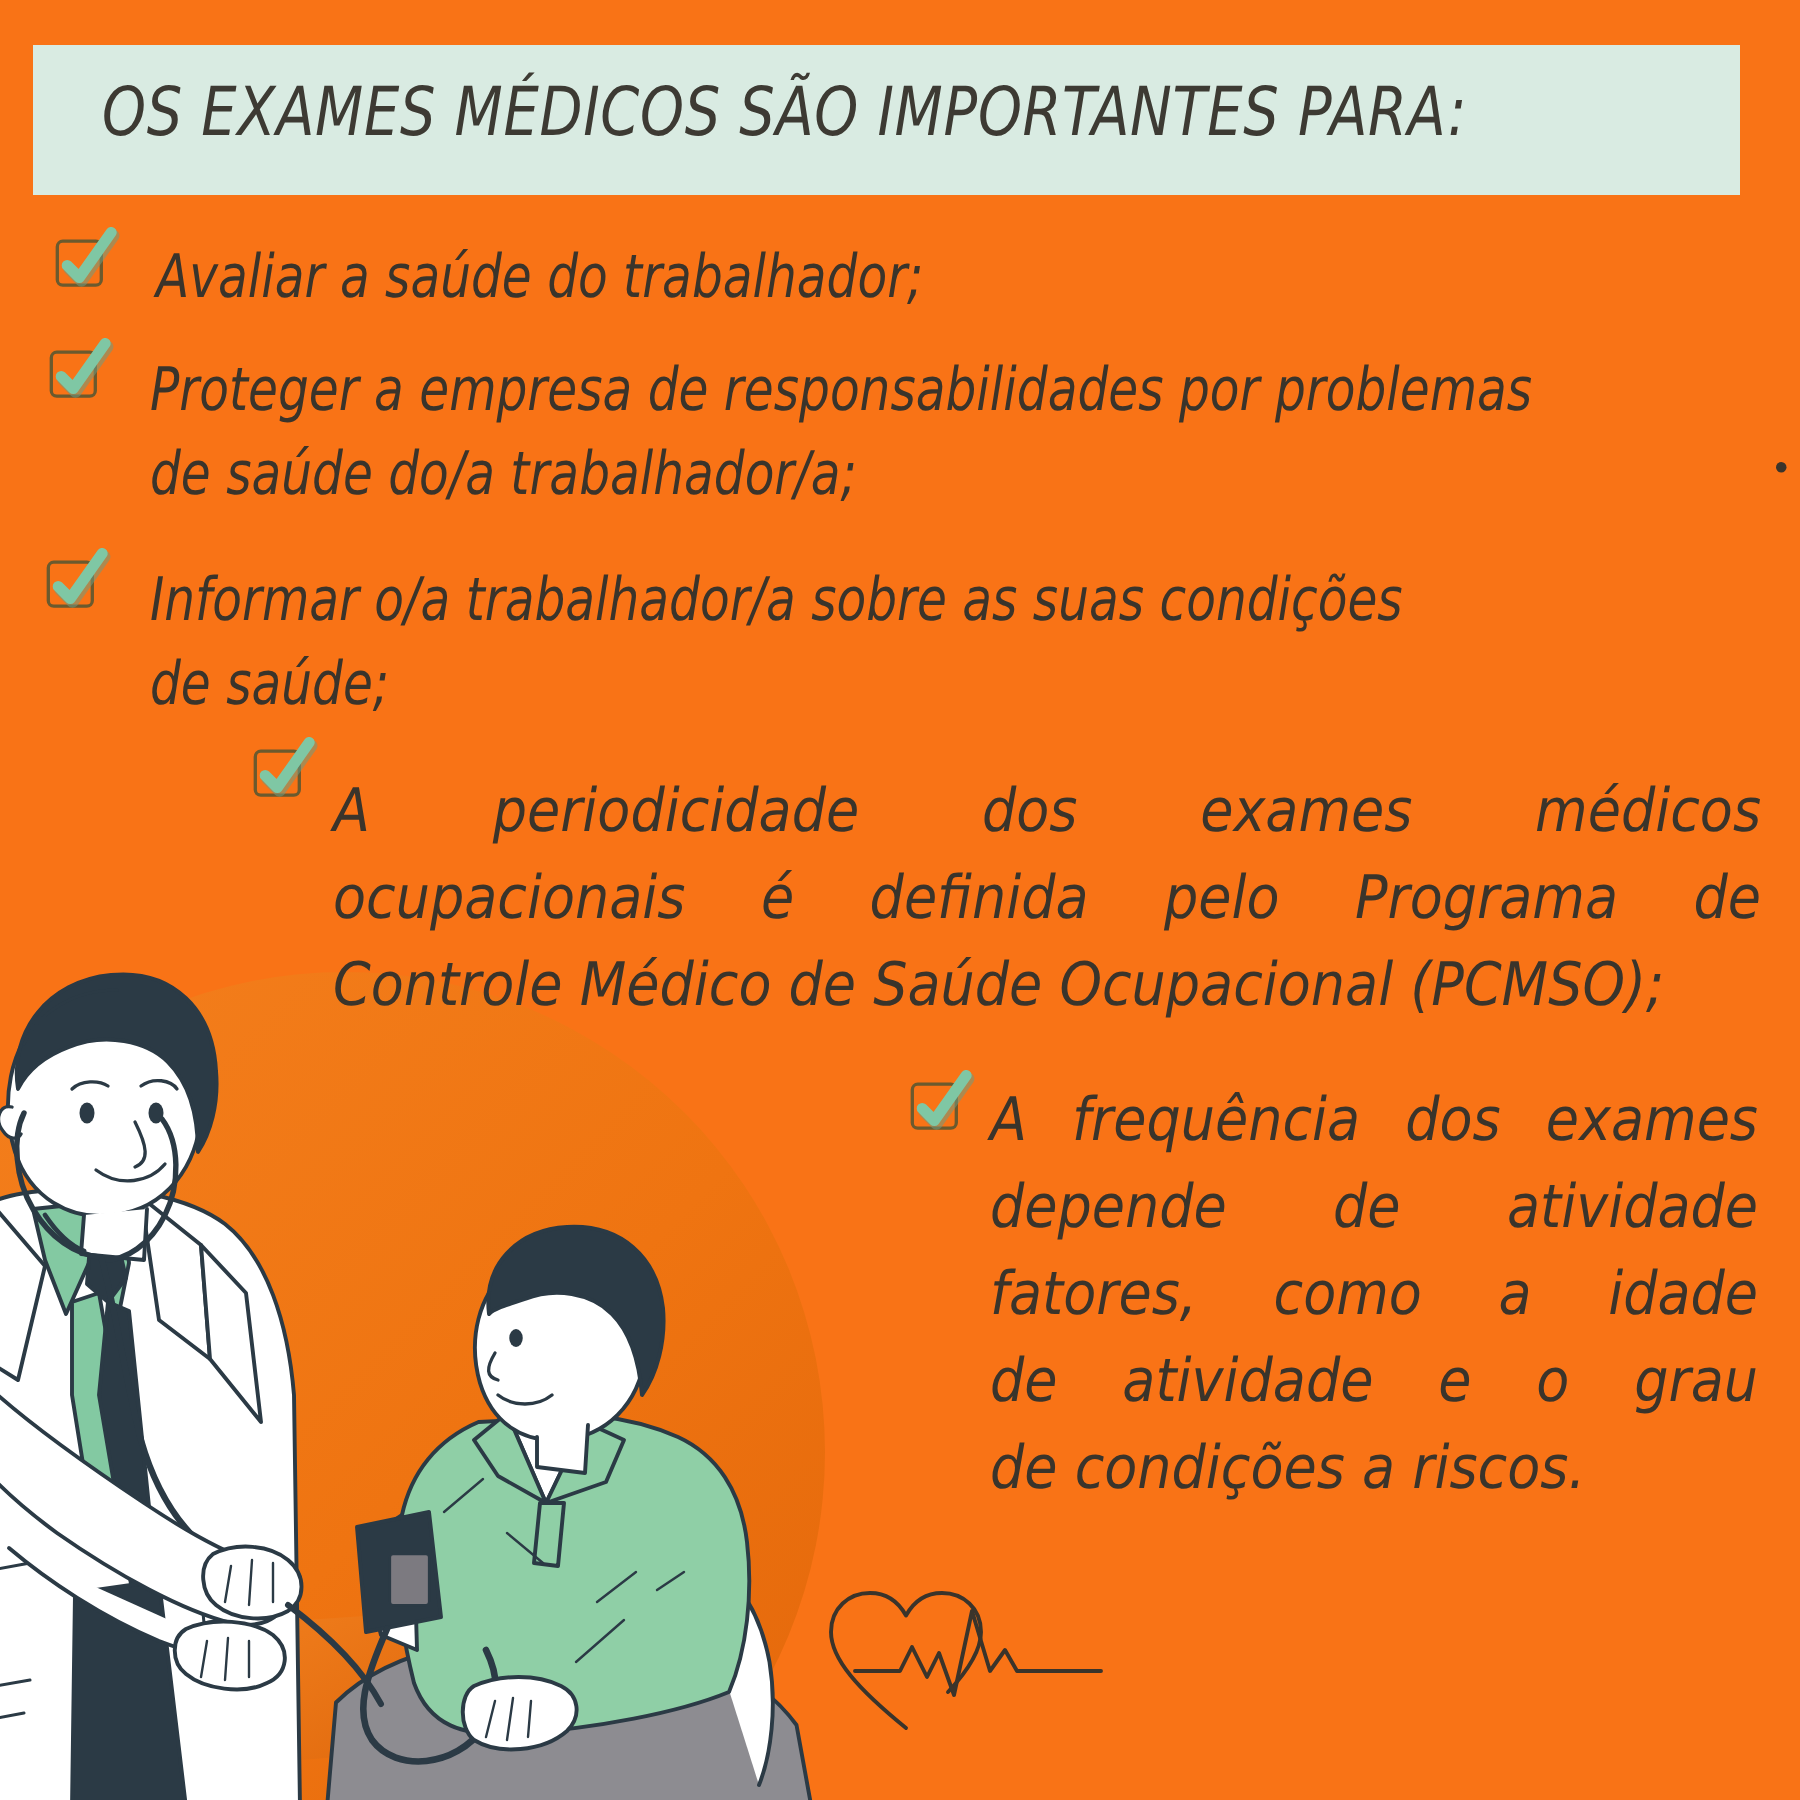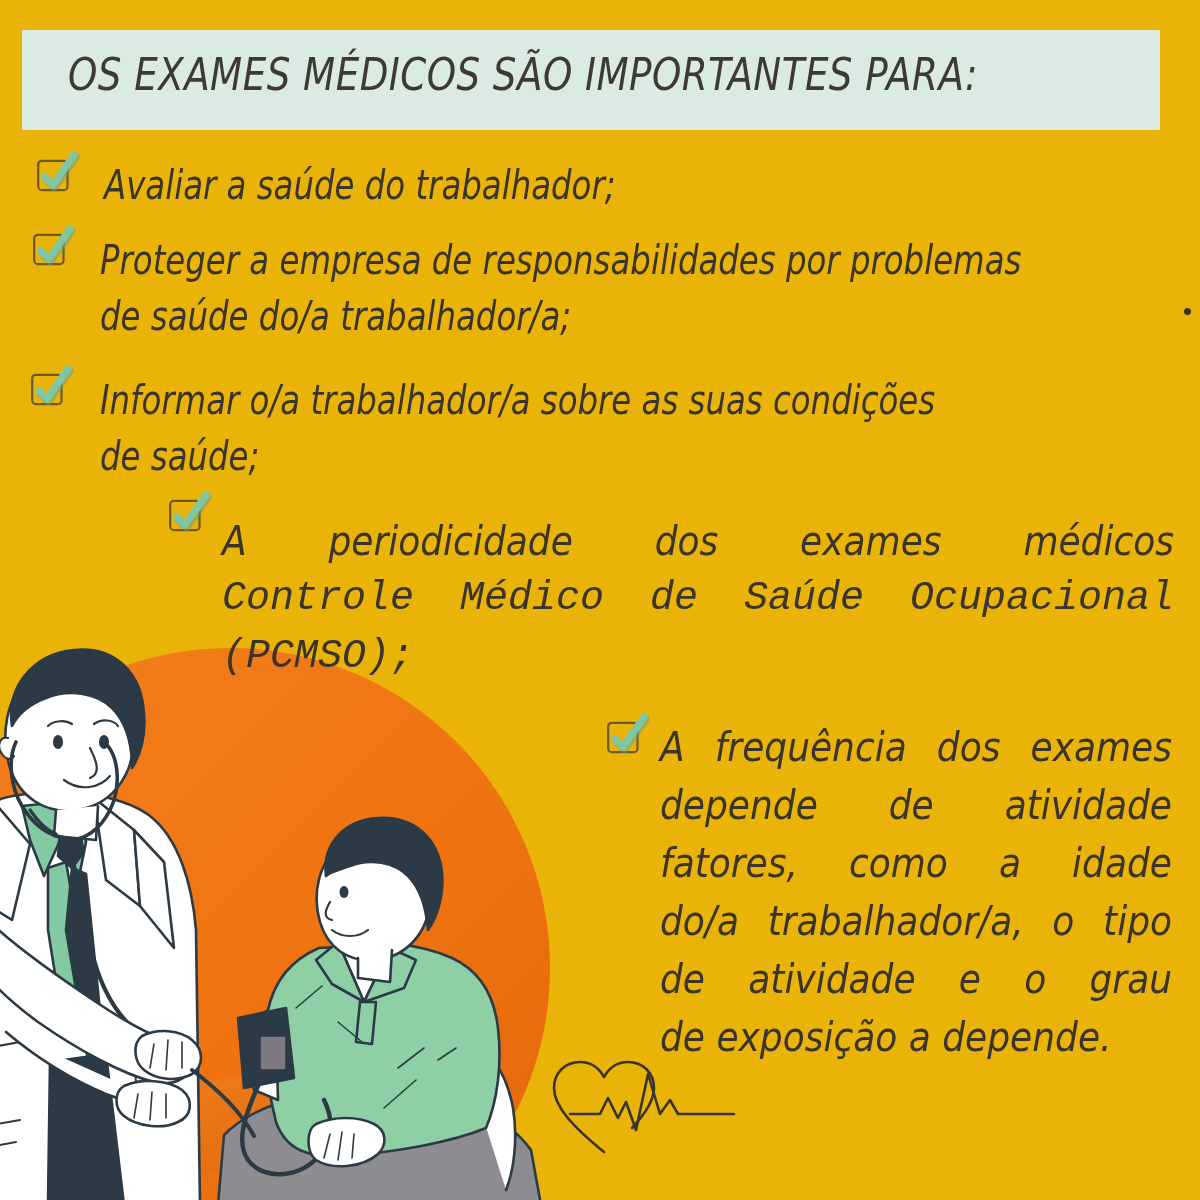--- a/index.html
+++ b/index.html
@@ -12,21 +12,21 @@
     width: 1200px;
     height: 1200px;
     overflow: hidden;
     font-family: "DejaVu Sans", sans-serif;
   }
 
   #poster {
     position: relative;
     width: 1200px;
     height: 1200px;
-    background: #eab308;
+    background: #f97316;
     overflow: hidden;
   }
 
   
   .header-band {
     position: absolute;
     left: 22px;
     top: 30px;
     width: 1138px;
     height: 100px;
@@ -87,21 +87,21 @@
   #item1-text { left: 104px; top: 158px; font-size: 40px; line-height: 54px; white-space: nowrap; }
   #item2-text { left: 100px; top: 232px; font-size: 40px; line-height: 56px; width: 1200px; }
   #item3-text { left: 100px; top: 372px; font-size: 40px; line-height: 56px; width: 1150px; }
 
   #item4-text {
     left: 222px; top: 512px; width: 952px;
     font-size: 40px; line-height: 58px;
     text-align: justify;
     text-align-last: justify;
   }
-  #item4-text .lastline { text-align-last: left; font-family: Liberation Mono, monospace; }
+  #item4-text .lastline { text-align-last: left; }
 
   #item5-text {
     left: 660px; top: 718px; width: 512px;
     font-size: 40px; line-height: 58px;
     text-align: justify;
     text-align-last: justify;
     font-style: italic;
   }
   #item5-text .lastline { text-align-last: left; }
 
@@ -324,39 +324,39 @@
   <div class="item">
     <div class="cbox" style="left:168px; top:492px;">
       <svg viewBox="0 0 60 60" width="44" height="44" xmlns="http://www.w3.org/2000/svg">
         <rect x="3" y="12" width="40" height="40" rx="5" fill="none" stroke="#6b5a2e" stroke-width="3"></rect>
         <path d="M12 34 L23 45 L52 4" fill="none" stroke="#6f9b82" stroke-width="11" stroke-linecap="round" stroke-linejoin="round" opacity="0.55" transform="translate(2,3)"></path>
         <path d="M12 34 L23 45 L52 4" fill="none" stroke="#7fc7a4" stroke-width="10" stroke-linecap="round" stroke-linejoin="round"></path>
       </svg>
     </div>
     <div class="itext" id="item4-text">
       <span class="jline">A periodicidade dos exames médicos</span>
+      <span class="jline">ocupacionais é definida pelo Programa de</span>
       <span class="jline lastline">Controle Médico de Saúde Ocupacional (PCMSO);</span>
     </div>
   </div>
 
   <div class="item">
     <div class="cbox" style="left:606px; top:714px;">
       <svg viewBox="0 0 60 60" width="44" height="44" xmlns="http://www.w3.org/2000/svg">
         <rect x="3" y="12" width="40" height="40" rx="5" fill="none" stroke="#6b5a2e" stroke-width="3"></rect>
         <path d="M12 34 L23 45 L52 4" fill="none" stroke="#6f9b82" stroke-width="11" stroke-linecap="round" stroke-linejoin="round" opacity="0.55" transform="translate(2,3)"></path>
         <path d="M12 34 L23 45 L52 4" fill="none" stroke="#7fc7a4" stroke-width="10" stroke-linecap="round" stroke-linejoin="round"></path>
       </svg>
     </div>
     <div class="itext" id="item5-text">
       <span class="jline">A frequência dos exames</span>
       <span class="jline">depende de atividade</span>
       <span class="jline">fatores, como a idade</span>
-      <span class="jline">do/a trabalhador/a, o tipo</span>
       <span class="jline">de atividade e o grau</span>
-      <span class="jline lastline">de exposição a depende.</span>
+      <span class="jline lastline">de condições a riscos.</span>
     </div>
   </div>
 
   <div class="heart-ekg">
     <svg viewBox="0 0 220 100" width="220" height="100" xmlns="http://www.w3.org/2000/svg">
       <path d="M56 96 C24 70 6 50 6 32 C6 16 18 6 32 6 C43 6 51 12 56 21
                C61 12 69 6 80 6 C94 6 106 16 106 32 C106 44 98 57 84 72" fill="none" stroke="#3a342b" stroke-width="2.6" stroke-linecap="round" stroke-linejoin="round"></path>
       <path d="M22 58 L52 58 L60 42 L70 62 L78 46 L88 74 L100 18 L112 58 L122 44 L130 58 L186 58" fill="none" stroke="#3a342b" stroke-width="2.6" stroke-linecap="round" stroke-linejoin="round"></path>
     </svg>
   </div>

